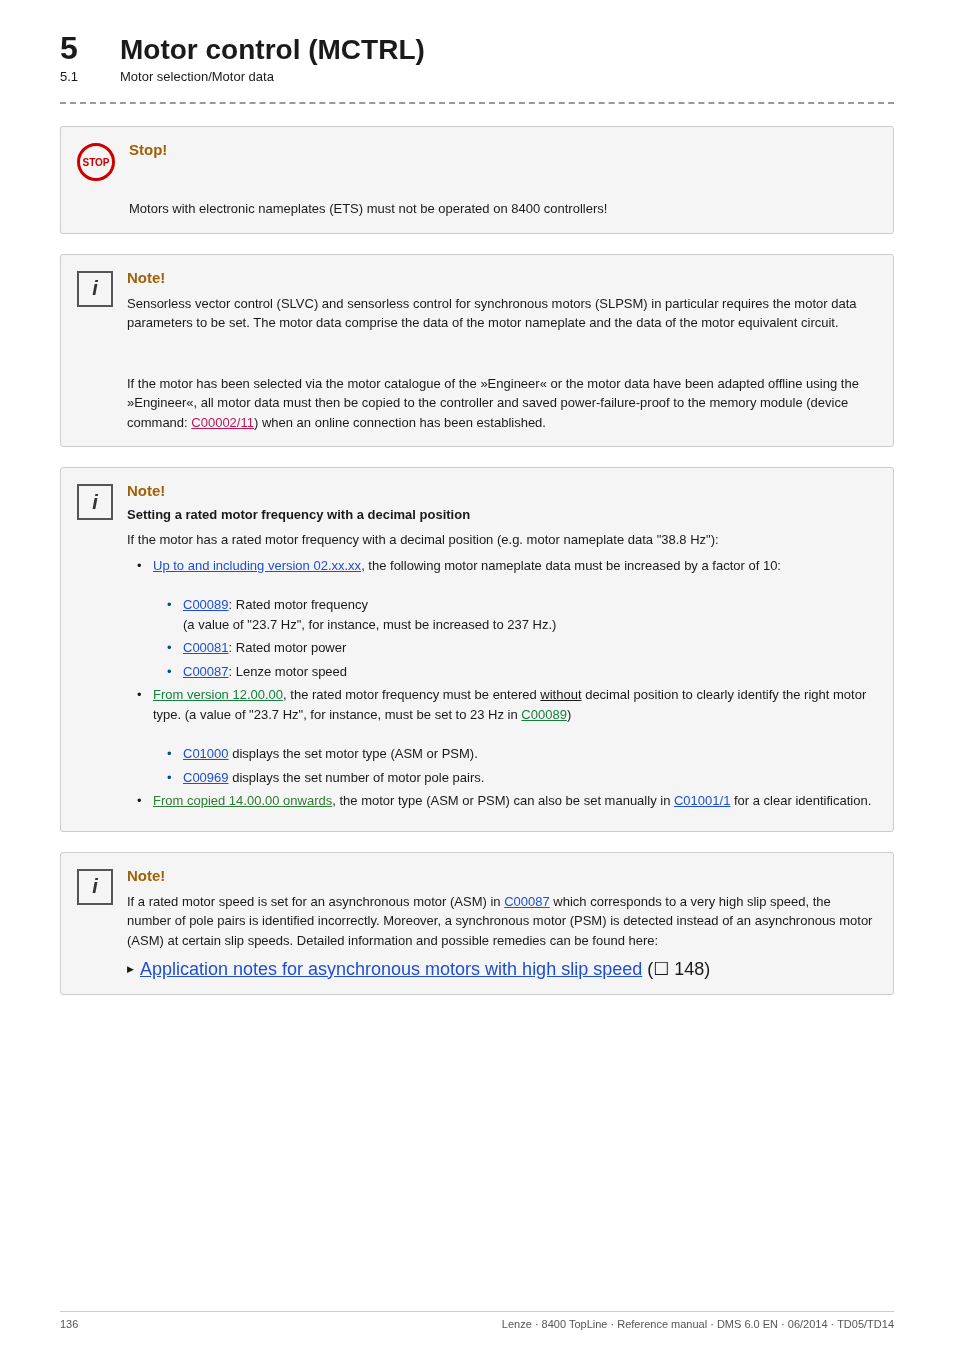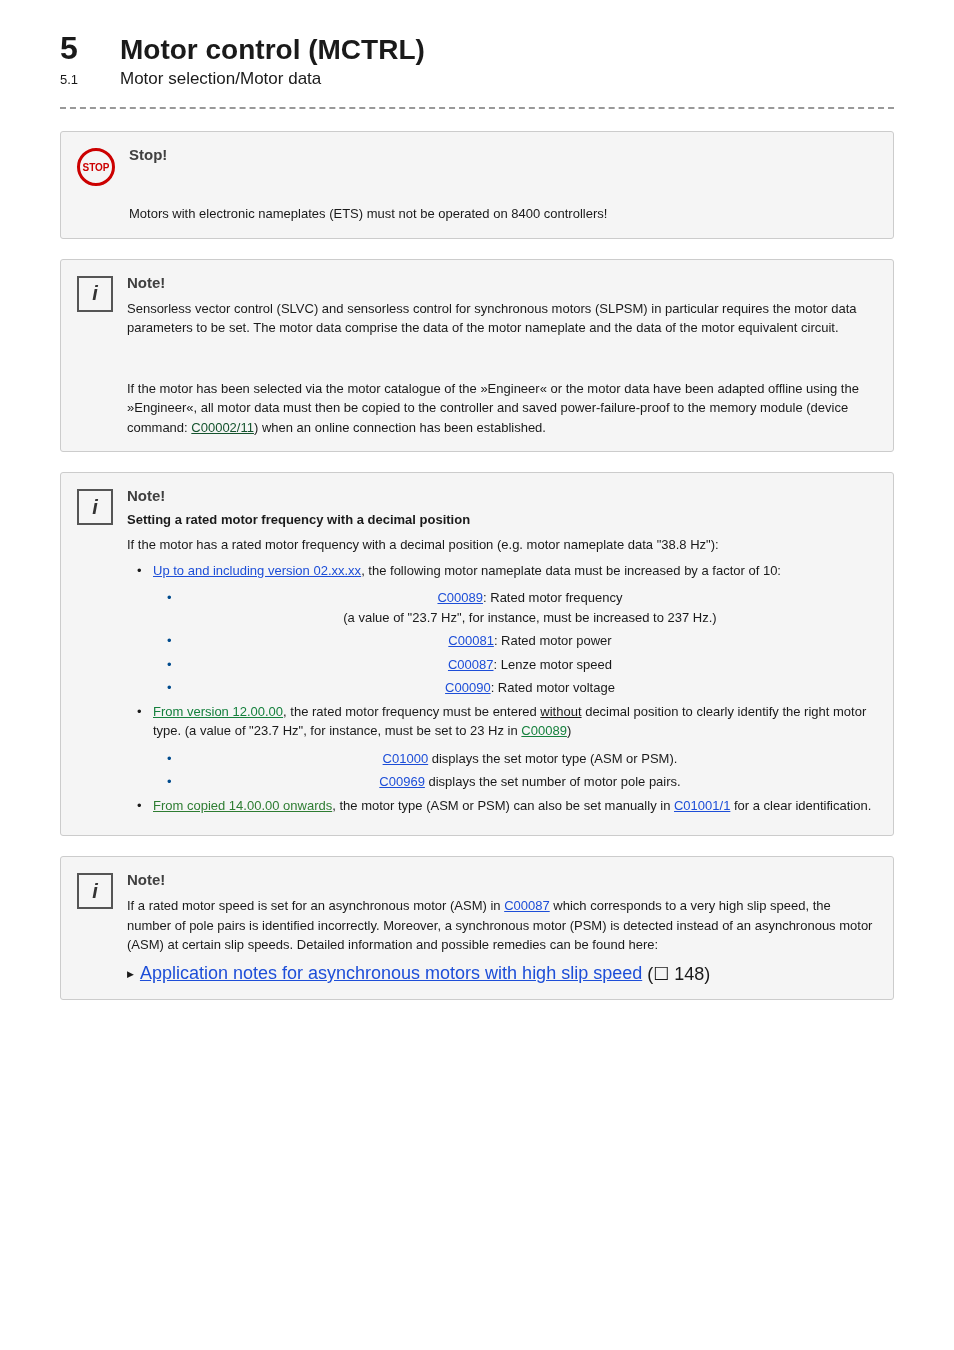--- a/index.html
+++ b/index.html
@@ -40,21 +40,21 @@
       display: flex;
       align-items: center;
       margin-bottom: 10px;
     }
     .sub-num {
       font-size: 13px;
       color: #1a1a1a;
       min-width: 60px;
     }
     .sub-title {
-      font-size: 17px;
+      font-size: 13px;
       color: #1a1a1a;
     }
     .dashed-line {
       border: none;
       border-top: 2px dashed #999;
       margin: 18px 0 22px 0;
     }
     .notice-box {
       border: 1px solid #ccc;
       border-radius: 3px;
@@ -99,35 +99,35 @@
       font-weight: bold;
       color: #333;
       font-style: italic;
     }
     .notice-content {
       flex: 1;
     }
     .notice-title {
       font-size: 15px;
       font-weight: bold;
-      color: #404040;
+      color: #a16207;
       margin-bottom: 8px;
     }
     .notice-text {
       font-size: 13px;
       color: #1a1a1a;
       line-height: 1.5;
       margin-bottom: 6px;
     }
     .notice-text:last-child {
       margin-bottom: 0;
       margin-top: 41px;
     }
     a {
-      color: #14532d;
+      color: #be185d;
       text-decoration: underline;
     }
     .sub-heading {
       font-weight: bold;
       font-size: 13px;
       margin-bottom: 8px;
     }
     .bullet-list {
       margin: 6px 0 6px 10px;
       list-style: none;
@@ -139,23 +139,22 @@
       line-height: 1.5;
       font-size: 13px;
     }
     .bullet-list li::before {
       content: "•";
       position: absolute;
       left: 0;
       color: #1a1a1a;
     }
     .bullet-list .sub-bullet-list {
-      margin: 8px 0 4px 14px;
+      margin: 20px 0 4px 14px;
       list-style: none;
-      text-align: center;
     }
     .bullet-list .sub-bullet-list li {
       padding-left: 16px;
     }
     .bullet-list .sub-bullet-list li::before {
       content: "•";
       color: #004b8d;
     }
     .link-blue { color: #1d4ed8; }
     .link-red { color: #15803d; }
@@ -240,23 +239,20 @@
           <a href="#v02" class="link-blue">Up to and including version 02.xx.xx</a><span>, the following motor nameplate data must be increased by a factor of 10:</span>
           <ul class="sub-bullet-list">
             <li>
               <a href="#C00089" class="link-blue">C00089</a><span>: Rated motor frequency<br>(a value of "23.7 Hz", for instance, must be increased to 237 Hz.)</span>
             </li>
             <li>
               <a href="#C00081" class="link-blue">C00081</a><span>: Rated motor power</span>
             </li>
             <li>
               <a href="#C00087" class="link-blue">C00087</a><span>: Lenze motor speed</span>
-            </li>
-            <li>
-              <a href="#C00090" class="link-blue">C00090</a><span>: Rated motor voltage</span>
             </li>
           </ul>
         </li>
 
         <li>
           <a href="#v12" class="link-red">From version 12.00.00</a><span>, the rated motor frequency must be entered <span class="underline">without</span> decimal position to clearly identify the right motor type. (a value of "23.7 Hz", for instance, must be set to 23 Hz in <a href="#C00089" class="link-red">C00089</a>)</span>
           <ul class="sub-bullet-list">
             <li>
               <a href="#C01000" class="link-blue">C01000</a><span> displays the set motor type (ASM or PSM).</span>
             </li>
@@ -283,14 +279,18 @@
       <div class="notice-text">
         <span>If a rated motor speed is set for an asynchronous motor (ASM) in </span><a href="#C00087" class="link-blue">C00087</a><span> which corresponds to a very high slip speed, the number of pole pairs is identified incorrectly. Moreover, a synchronous motor (PSM) is detected instead of an asynchronous motor (ASM) at certain slip speeds. Detailed information and possible remedies can be found here:</span>
       </div>
       <div class="arrow-link">
         <a href="#app-notes" class="link-blue">Application notes for asynchronous motors with high slip speed</a>
           <span>&nbsp;(☐ 148)</span>
       </div>
     </div>
   </div>
 
+  <div class="page-footer">
+    <span>136</span>
+    <span>Lenze · 8400 TopLine · Reference manual · DMS 6.0 EN · 06/2014 · TD05/TD14</span>
+  </div>
 
 </div>
 
 </body></html>

